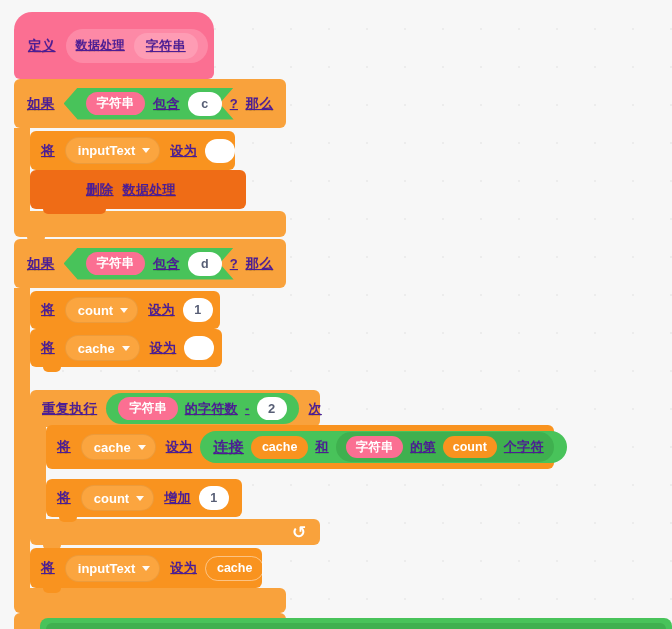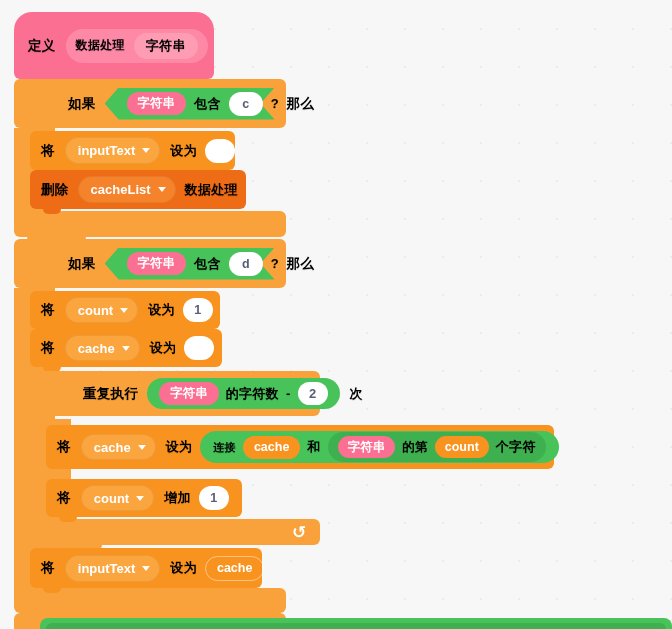--- a/index.html
+++ b/index.html
@@ -12,39 +12,40 @@
     font-family:"Liberation Sans","DejaVu Sans",sans-serif;
     overflow:hidden;
     position:relative;
   }
   #stage{position:absolute;left:0;top:0;width:672px;height:629px;}
 
   
   .blk{position:absolute;box-sizing:border-box;}
   .row{display:flex;align-items:center;height:100%;}
   .lbl{
-    color:#000000;font-size:13.5px;font-weight:bold;
+    color:#4c1d95;font-size:13.5px;font-weight:bold;
     white-space:nowrap;letter-spacing:.3px;
     text-shadow:0 1px 0 rgba(0,0,0,.10);
+    text-decoration:underline;
   }
 
   
   .notch{
     position:absolute;top:100%;left:13px;width:18px;height:5px;
     border-radius:0 0 5px 5px;
   }
 
   
   .c-define{background:#fb6f92;}
   .c-define-in{background:#fd89a6;}
   .c-define-pill{background:#fe9cb4;}
-  .c-orange{background:#f9a23c;padding-left:41px;}
+  .c-orange{background:#f9a23c;}
   .c-var{background:#f9931f;}
   .c-var-in{background:#fba53f;}
-  .c-list{background:#ef6c16;}
+  .c-list{background:#ef6c16;padding-left:45px;}
   .c-list-in{background:#f4832c;}
   .c-green{background:#48c35a;}
   .c-green-d{background:#3fb04f;}
   .dd{ 
     border-radius:999px;display:flex;align-items:center;
     padding:0 9px 0 12px;box-sizing:border-box;height:24px;
     border:1px solid rgba(0,0,0,.06);
     justify-content:flex-end;
   }
   .dd .cap{color:#fff;font-size:13px;font-weight:bold;white-space:nowrap;}
@@ -148,24 +149,20 @@
       </div>
       <span class="lbl" style="margin-left:10px;font-size:13px;">设为</span>
       <span class="inp blank" style="margin-left:8px;"></span>
     </div>
   </div>
 
   <div class="blk c-list" style="left:30px;top:170px;width:216px;height:39px;border-radius:6px;">
     <div class="notch c-list"></div>
     <div class="row" style="padding-left:11px;">
       <span class="lbl">删除</span>
-      <div class="dd c-list-in" style="margin-left:9px;height:27px;">
-        <span class="cap">cacheList</span>
-        <span class="caret"></span>
-      </div>
       <span class="lbl" style="margin-left:9px;font-size:13px;">数据处理</span>
     </div>
   </div>
 
   <div class="blk c-orange" style="left:14px;top:239px;width:272px;height:49px;border-radius:6px;">
     <div class="row" style="padding-left:13px;">
       <span class="lbl">如果</span>
       <div class="hex" style="margin-left:9px;width:170px;height:32px;">
         <div class="hexbody"></div>
         <div class="inner">
@@ -202,21 +199,21 @@
       <span class="lbl">将</span>
       <div class="dd c-var-in" style="margin-left:10px;height:26px;">
         <span class="cap">cache</span>
         <span class="caret"></span>
       </div>
       <span class="lbl" style="margin-left:10px;font-size:13px;">设为</span>
       <span class="inp blank" style="margin-left:8px;"></span>
     </div>
   </div>
 
-  <div class="blk c-orange" style="left:30px;top:371px;width:290px;height:45px;border-radius:6px;">
+  <div class="blk c-orange" style="left:30px;top:390px;width:290px;height:37px;border-radius:6px;">
     <div class="row" style="padding-left:12px;">
       <span class="lbl">重复执行</span>
       <div class="greenrep" style="margin-left:9px;height:31px;">
         <span class="rep-pill pink">字符串</span>
         <span class="lbl" style="font-size:13px;">的字符数</span>
         <span class="lbl" style="font-size:13px;opacity:.9;">-</span>
         <span class="repInp">2</span>
       </div>
       <span class="lbl" style="margin-left:10px;font-size:13px;">次</span>
     </div>
@@ -230,21 +227,21 @@
   <div class="blk c-var" style="left:46px;top:425px;width:508px;height:44px;border-radius:6px;">
     <div class="row" style="padding-left:11px;">
       <span class="lbl">将</span>
       <div class="dd c-var-in" style="margin-left:10px;height:26px;">
         <span class="cap">cache</span>
         <span class="caret"></span>
       </div>
       <span class="lbl" style="margin-left:10px;font-size:13px;">设为</span>
 
       <div class="greenrep" style="margin-left:8px;height:32px;padding:0 13px;">
-        <span class="lbl" style="font-size:11px;">连接</span>
+        <span class="lbl" style="font-size:15px;">连接</span>
         <span class="rep-pill orange">cache</span>
         <span class="lbl" style="font-size:13px;">和</span>
 
         <div class="greenrep" style="height:30px;padding:0 10px;background:#3fb04f;">
           <span class="rep-pill pink" style="height:22px;padding:0 10px;">字符串</span>
           <span class="lbl" style="font-size:12.5px;">的第</span>
           <span class="rep-pill orange" style="height:22px;padding:0 10px;">count</span>
           <span class="lbl" style="font-size:13px;">个字符</span>
         </div>
       </div>

